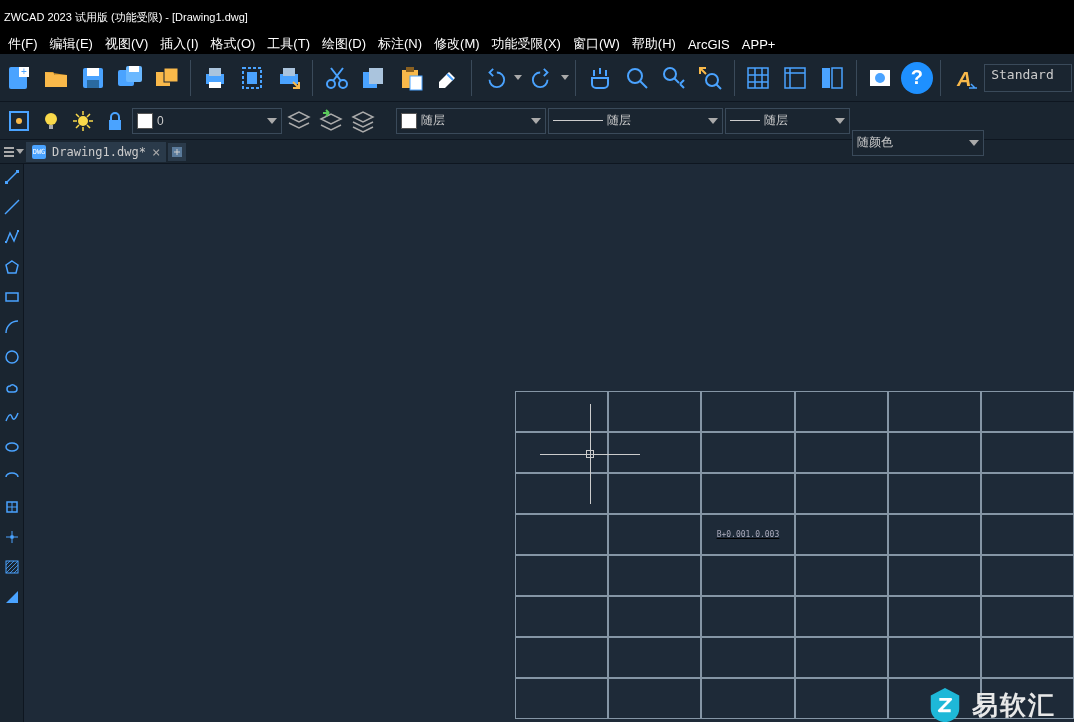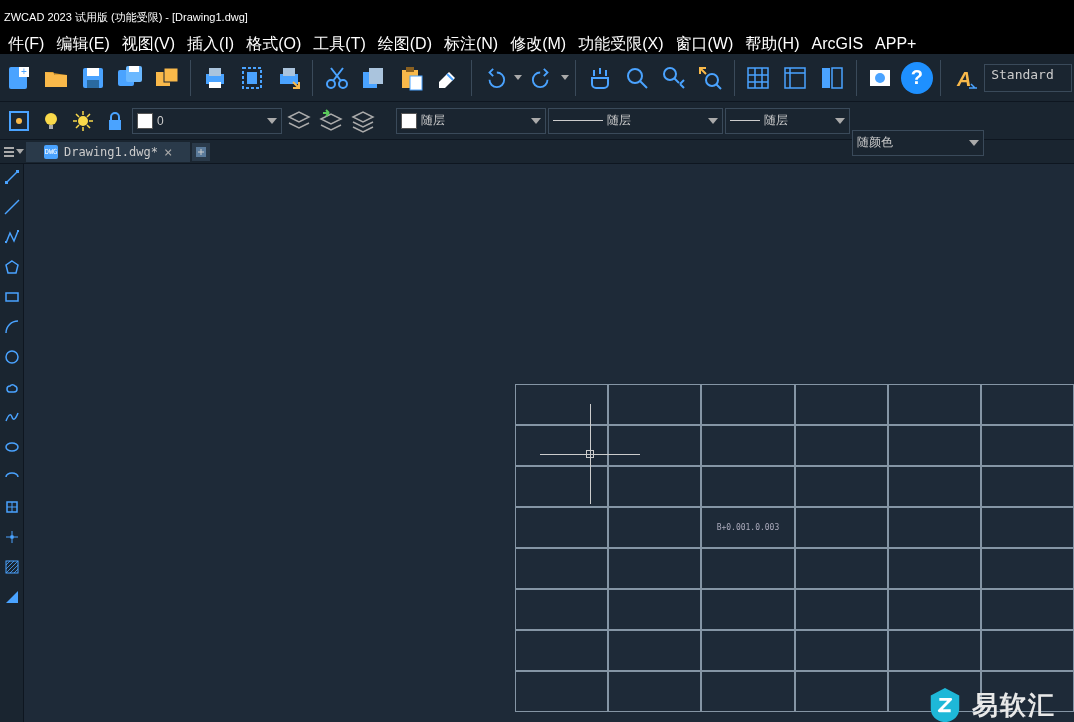--- a/index.html
+++ b/index.html
@@ -1,45 +1,45 @@
 <!DOCTYPE html>
 <html><head>
 <meta charset="utf-8">
 <style>
 * { margin: 0; padding: 0; box-sizing: border-box; }
 body { width: 1074px; height: 722px; background: #1e2a38; font-family: "Microsoft YaHei", SimSun, Arial, sans-serif; overflow: hidden; position: relative; }
 .title-bar { height: 18px; background: #000; color: #fff; font-size: 11px; padding: 17px 4px; display: flex; align-items: center; }
-.menu-bar { height: 20px; background: #000; color: #fff; font-size: 16px; display: flex; align-items: center; padding: 0 2px; }
+.menu-bar { height: 20px; background: #000; color: #fff; font-size: 13px; display: flex; align-items: center; padding: 0 2px; }
 .menu-item { padding: 2px 6px; cursor: pointer; white-space: nowrap; }
 .toolbar-main { height: 48px; background: #1a2530; display: flex; align-items: center; padding: 2px; gap: 2px; border-bottom: 1px solid #0e1620; }
 .toolbar-sep { width: 1px; height: 36px; background: #3a4a5a; margin: 0 4px; }
 .tbn { width: 36px; height: 36px; display: flex; align-items: center; justify-content: center; cursor: pointer; border-radius: 2px; }
 .tbn svg { width: 28px; height: 28px; }
 .help-btn { width: 32px; height: 32px; border-radius: 50%; background: #1e90ff; color: #fff; font-size: 20px; font-weight: bold; display: flex; align-items: center; justify-content: center; }
 .style-box { height: 28px; background: #1a2530; border: 1px solid #3a4a5a; padding: 2px 6px; display: flex; align-items: flex-start; gap: 6px; }
 .style-text { color: #ccc; font-family: monospace; font-size: 13px; }
 .toolbar-layer { height: 38px; background: #1a2530; display: flex; align-items: center; padding: 2px 4px; gap: 2px; border-bottom: 1px solid #0e1620; }
 .dd { height: 26px; background: #1a2530; border: 1px solid #3a4a5a; display: flex; align-items: center; padding: 0 4px; gap: 4px; cursor: pointer; }
 .dd-arrow { width: 0; height: 0; border-left: 5px solid transparent; border-right: 5px solid transparent; border-top: 6px solid #aaa; margin-left: auto; }
 .dd-text { color: #ccc; font-size: 12px; }
 .swatch { width: 16px; height: 16px; background: #fff; border: 1px solid #555; }
 .layer-line { width: 50px; height: 1px; background: #ccc; }
 .tab-bar { height: 24px; background: #1a2530; display: flex; align-items: center; padding: 0 4px; gap: 2px; border-bottom: 1px solid #0e1620; }
 .tab-handle { width: 10px; height: 12px; display: flex; flex-direction: column; justify-content: space-around; }
 .tab-handle span { height: 2px; background: #aaa; }
-.tab { height: 20px; background: #2a3a4a; display: flex; align-items: center; padding: 0 18px; gap: 6px; font-family: monospace; font-size: 12px; color: #ccc; }
+.tab { height: 20px; background: #2a3a4a; display: flex; align-items: center; padding: 0 6px; gap: 6px; font-family: monospace; font-size: 12px; color: #ccc; }
 .tab-icon { width: 14px; height: 14px; background: #4aa3ff; border-radius: 2px; display: flex; align-items: center; justify-content: center; font-size: 7px; color: #fff; }
 .tab-close { color: #aaa; font-size: 14px; cursor: pointer; }
 .tab-new { width: 18px; height: 18px; background: #2a3a4a; display: flex; align-items: center; justify-content: center; cursor: pointer; }
 .main-area { display: flex; height: 574px; }
 .side-toolbar { width: 24px; background: #1a2530; display: flex; flex-direction: column; align-items: center; padding: 4px 0; gap: 12px; border-right: 1px solid #0e1620; }
 .side-btn { width: 18px; height: 18px; cursor: pointer; display: flex; align-items: center; justify-content: center; }
 .side-btn svg { width: 16px; height: 16px; }
 .canvas { flex: 1; background: #1e2a38; position: relative; overflow: hidden; }
-.grid-table { position: absolute; left: 491px; top: 220px; }
+.grid-table { position: absolute; left: 491px; top: 227px; text-decoration: underline; }
 .grid-table td { border: 1px solid #8595a5; width: 94px; height: 41px; padding: 0; text-align: center; font-size: 8px; color: #aab; font-family: monospace; }
 .crosshair { position: absolute; pointer-events: none; }
 .cross-h { position: absolute; width: 100px; height: 1px; background: #ccc; }
 .cross-v { position: absolute; width: 1px; height: 100px; background: #ccc; }
 .cross-box { position: absolute; width: 8px; height: 8px; border: 1px solid #ccc; }
 .watermark { position: absolute; right: 18px; bottom: 14px; display: flex; align-items: center; gap: 8px; }
 .wm-icon { width: 38px; height: 38px; }
 .wm-text { font-size: 26px; font-weight: bold; color: #e8e8e8; letter-spacing: 2px; }
 .lay-btn { width: 30px; height: 30px; display: flex; align-items: center; justify-content: center; cursor: pointer; }
 .lay-btn svg { width: 24px; height: 24px; }

